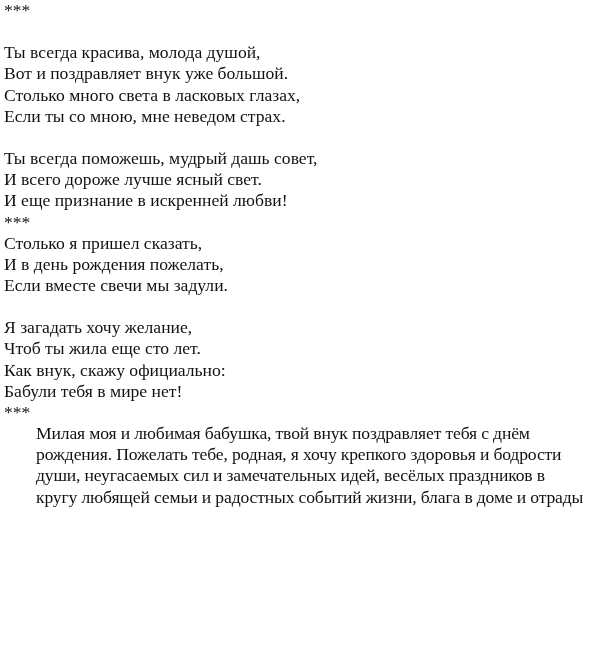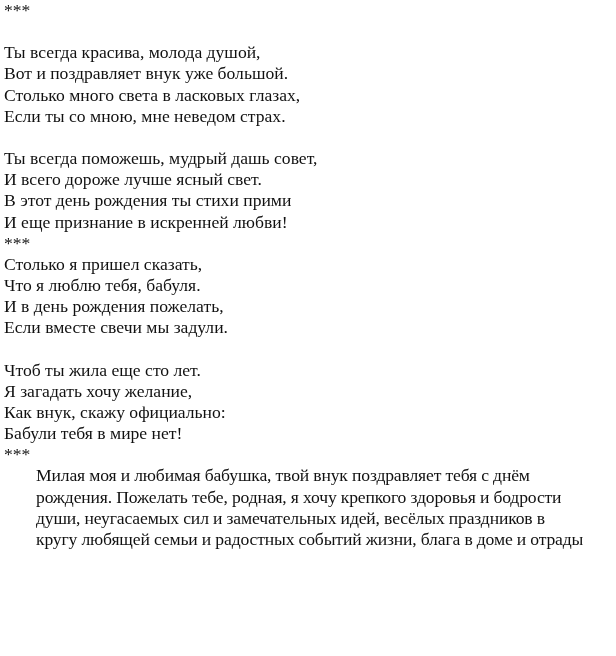--- a/index.html
+++ b/index.html
@@ -25,38 +25,36 @@
     <div>
       <div class="line">Ты всегда красива, молода душой,</div>
       <div class="line">Вот и поздравляет внук уже большой.</div>
       <div class="line">Столько много света в ласковых глазах,</div>
       <div class="line">Если ты со мною, мне неведом страх.</div>
     </div>
     <div class="blank"></div>
     <div>
       <div class="line">Ты всегда поможешь, мудрый дашь совет,</div>
       <div class="line">И всего дороже лучше ясный свет.</div>
-      <div class="line">В этот день рождения ты стихи прими</div>
       <div class="line">И еще признание в искренней любви!</div>
     </div>
   </div>
 
   <div class="line sep">***</div>
 
   <div>
     <div>
       <div class="line">Столько я пришел сказать,</div>
-      <div class="line">Что я люблю тебя, бабуля.</div>
       <div class="line">И в день рождения пожелать,</div>
       <div class="line">Если вместе свечи мы задули.</div>
     </div>
     <div class="blank"></div>
     <div>
+      <div class="line">Я загадать хочу желание,</div>
       <div class="line">Чтоб ты жила еще сто лет.</div>
-      <div class="line">Я загадать хочу желание,</div>
       <div class="line">Как внук, скажу официально:</div>
       <div class="line">Бабули тебя в мире нет!</div>
     </div>
   </div>
 
   <div class="line sep">***</div>
 
   <div>
     <div class="line prose">Милая моя и любимая бабушка, твой внук поздравляет тебя с днём</div>
     <div class="line prose">рождения. Пожелать тебе, родная, я хочу крепкого здоровья и бодрости</div>

